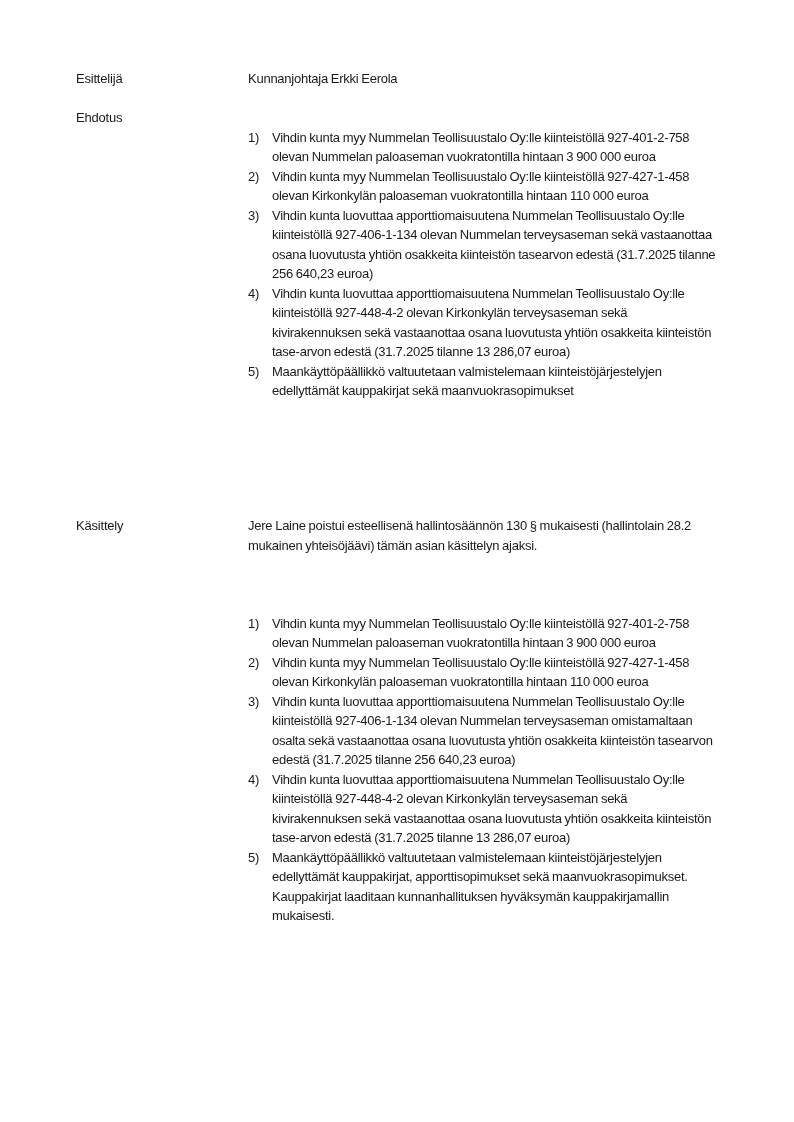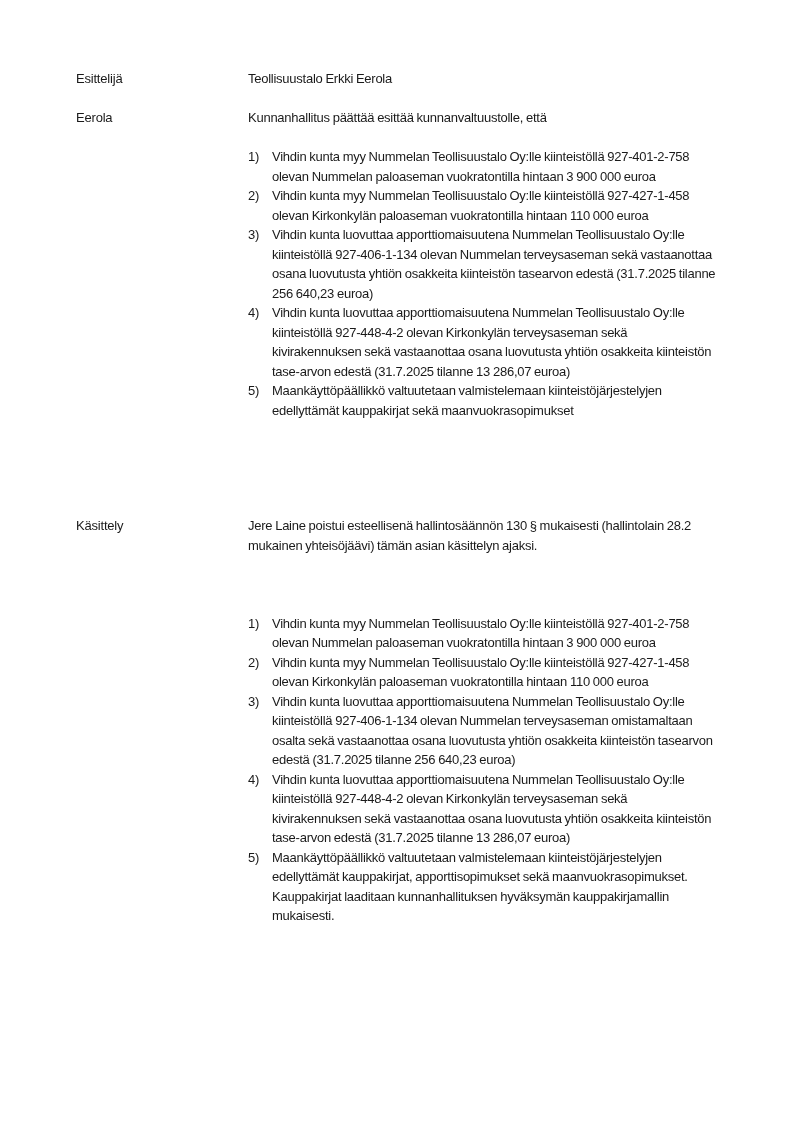--- a/index.html
+++ b/index.html
@@ -15,27 +15,26 @@
   ol.items li .num { position: absolute; left: 0; top: 0; }
   .t { letter-spacing: -0.25px; word-spacing: -0.5px; }
 </style>
 </head>
 <body>
 
 <div class="page">
 
   <div class="row" style="top:69px;">
     <div class="label">Esittelijä</div>
-    <div class="content t">Teollisuustalo  Erkki Eerola</div>
+    <div class="content t">Kunnanjohtaja  Erkki Eerola</div>
   </div>
 
   <div class="row" style="top:108px;">
-    <div class="label">Eerola</div>
+    <div class="label">Ehdotus</div>
     <div class="content t">
-      <p class="para">Kunnanhallitus  päättää esittää kunnanvaltuustolle, että</p>
       <div style="height:19.5px"></div>
       <ol class="items">
         <li><span class="num">1)</span><span>Vihdin kunta myy Nummelan Teollisuustalo Oy:lle kiinteistöllä 927-401-2-758 olevan Nummelan paloaseman vuokratontilla hintaan 3 900 000 euroa</span></li>
         <li><span class="num">2)</span><span>Vihdin kunta myy Nummelan Teollisuustalo Oy:lle kiinteistöllä 927-427-1-458 olevan Kirkonkylän paloaseman vuokratontilla hintaan 110 000 euroa</span></li>
         <li><span class="num">3)</span><span>Vihdin kunta luovuttaa apporttiomaisuutena  Nummelan Teollisuustalo Oy:lle kiinteistöllä 927-406-1-134 olevan Nummelan terveysaseman sekä vastaanottaa osana luovutusta yhtiön osakkeita kiinteistön tasearvon edestä (31.7.2025 tilanne 256 640,23 euroa)</span></li>
         <li><span class="num">4)</span><span>Vihdin kunta luovuttaa apporttiomaisuutena  Nummelan Teollisuustalo Oy:lle kiinteistöllä 927-448-4-2 olevan Kirkonkylän terveysaseman sekä kivirakennuksen sekä vastaanottaa osana luovutusta yhtiön osakkeita kiinteistön tase-arvon edestä (31.7.2025 tilanne 13 286,07 euroa)</span></li>
         <li><span class="num">5)</span><span>Maankäyttöpäällikkö valtuutetaan valmistelemaan kiinteistöjärjestelyjen edellyttämät kauppakirjat sekä maanvuokrasopimukset</span></li>
       </ol>
     </div>
   </div>

